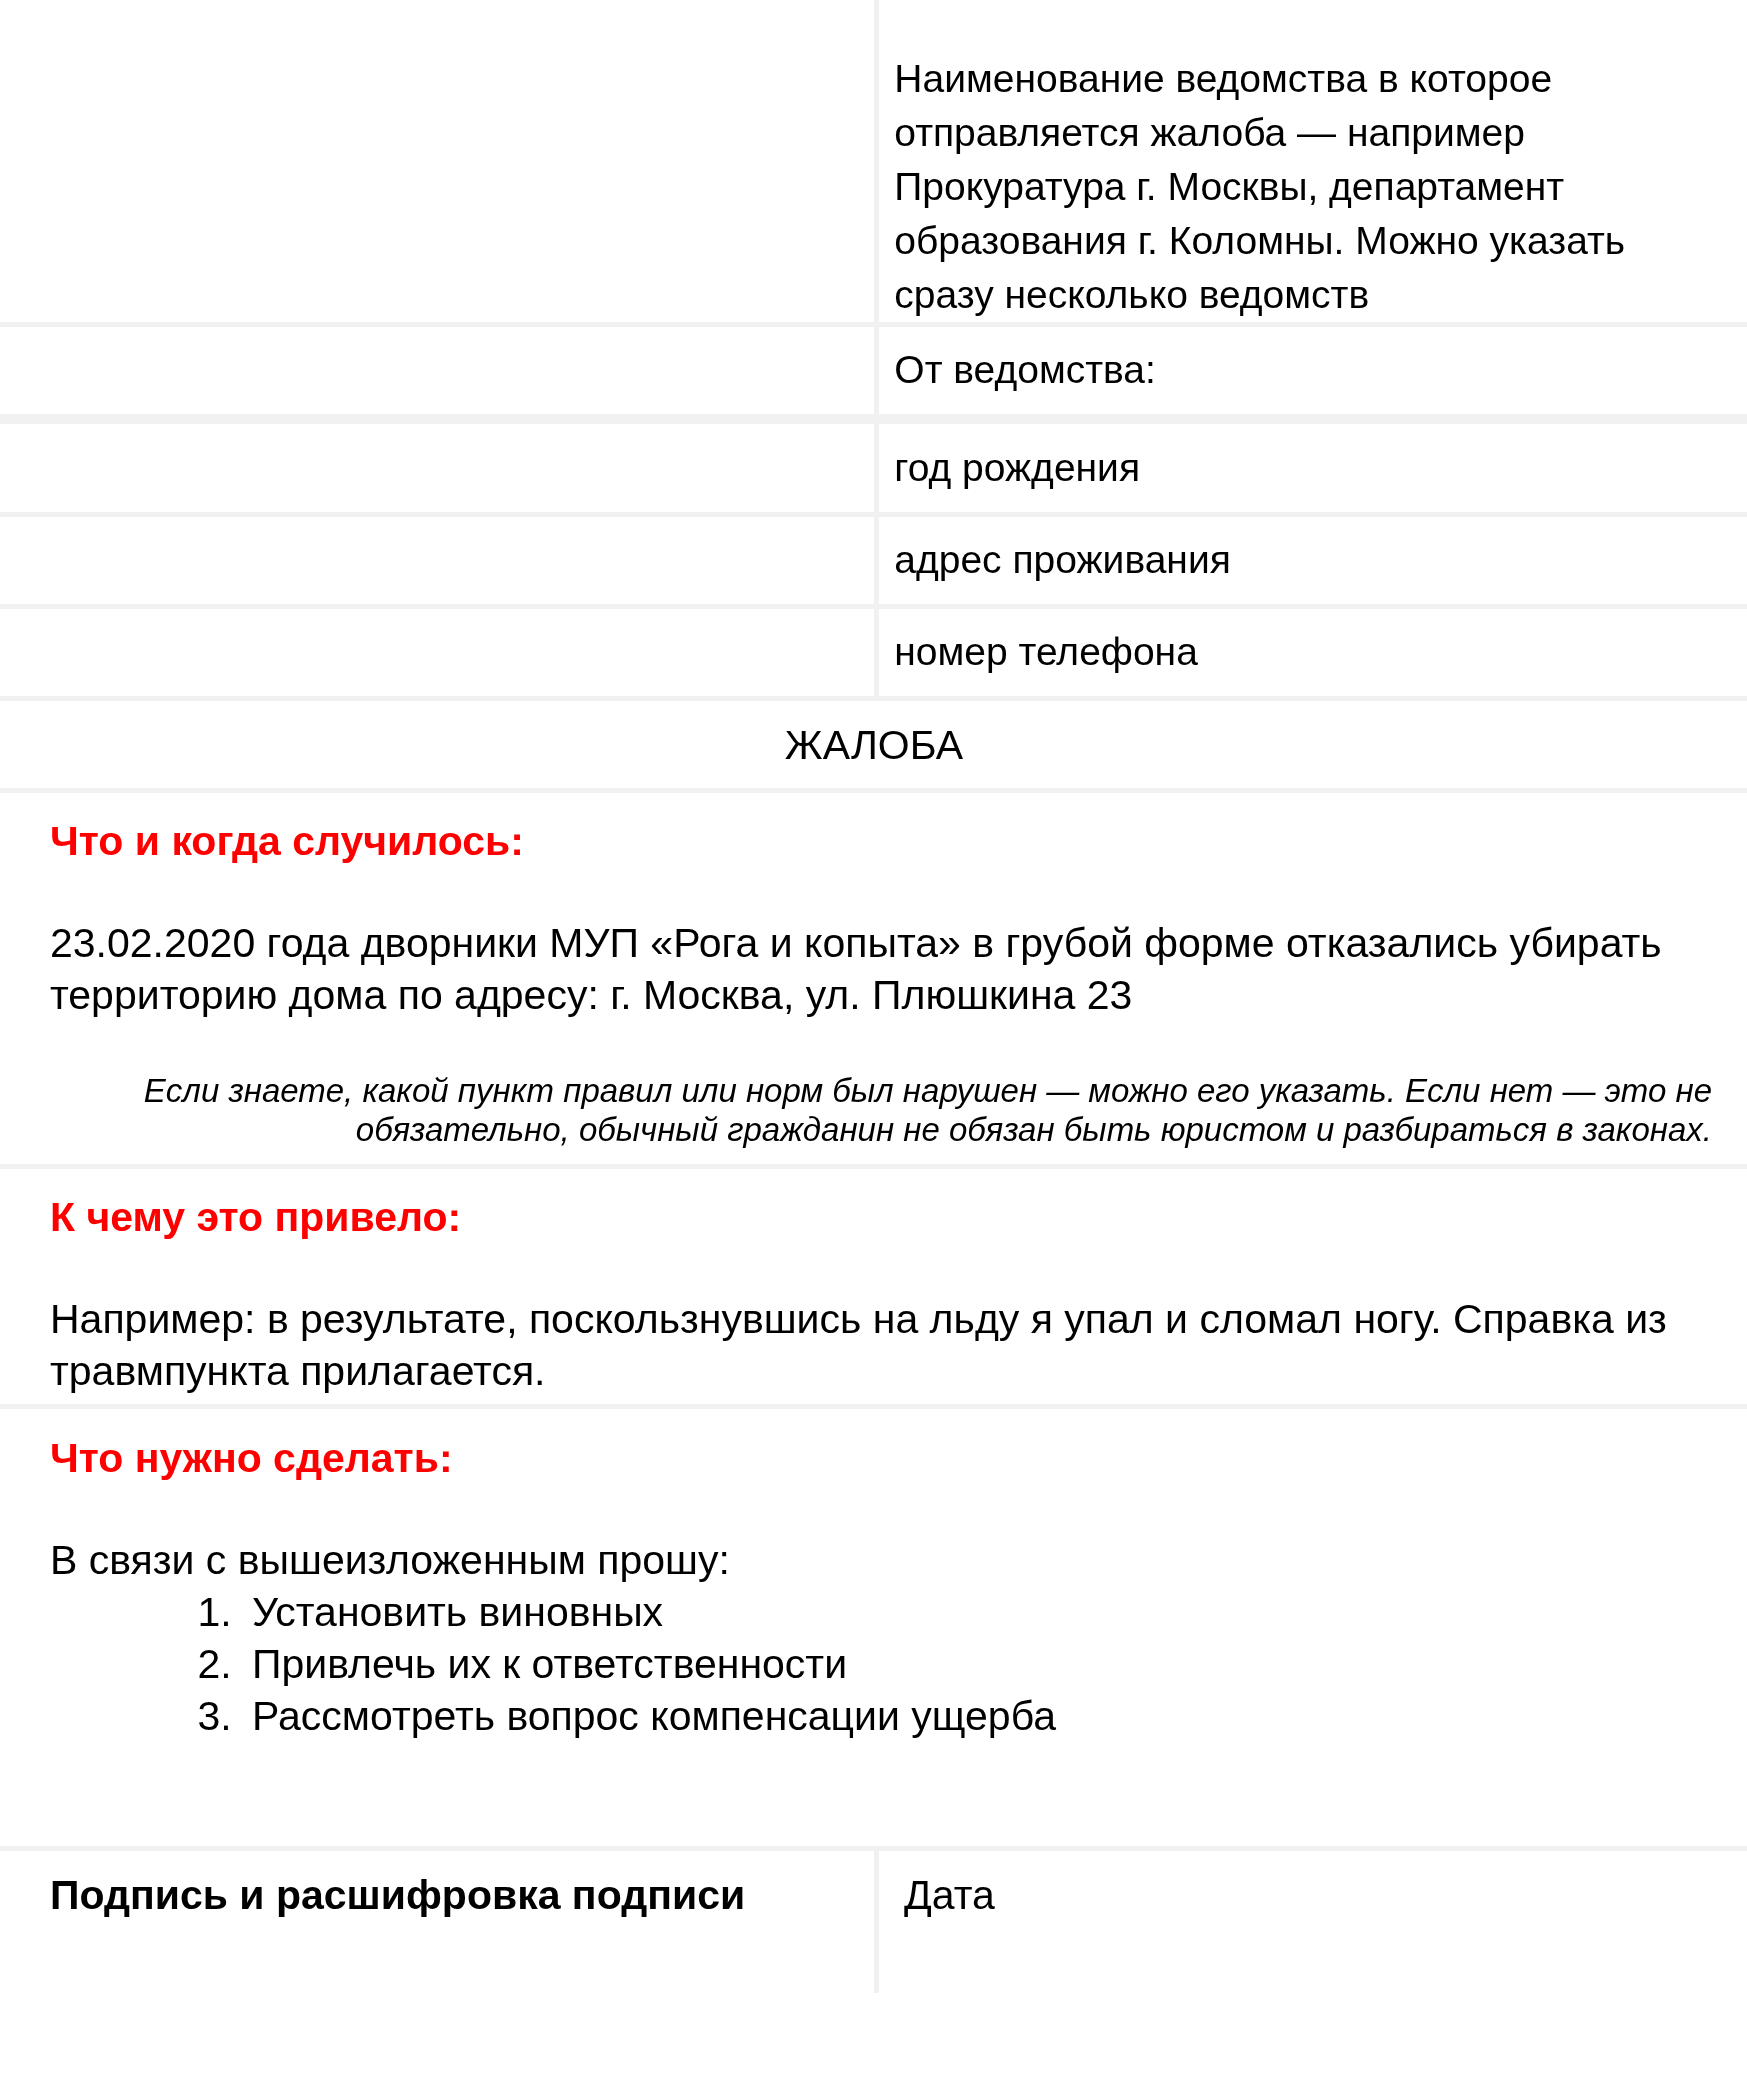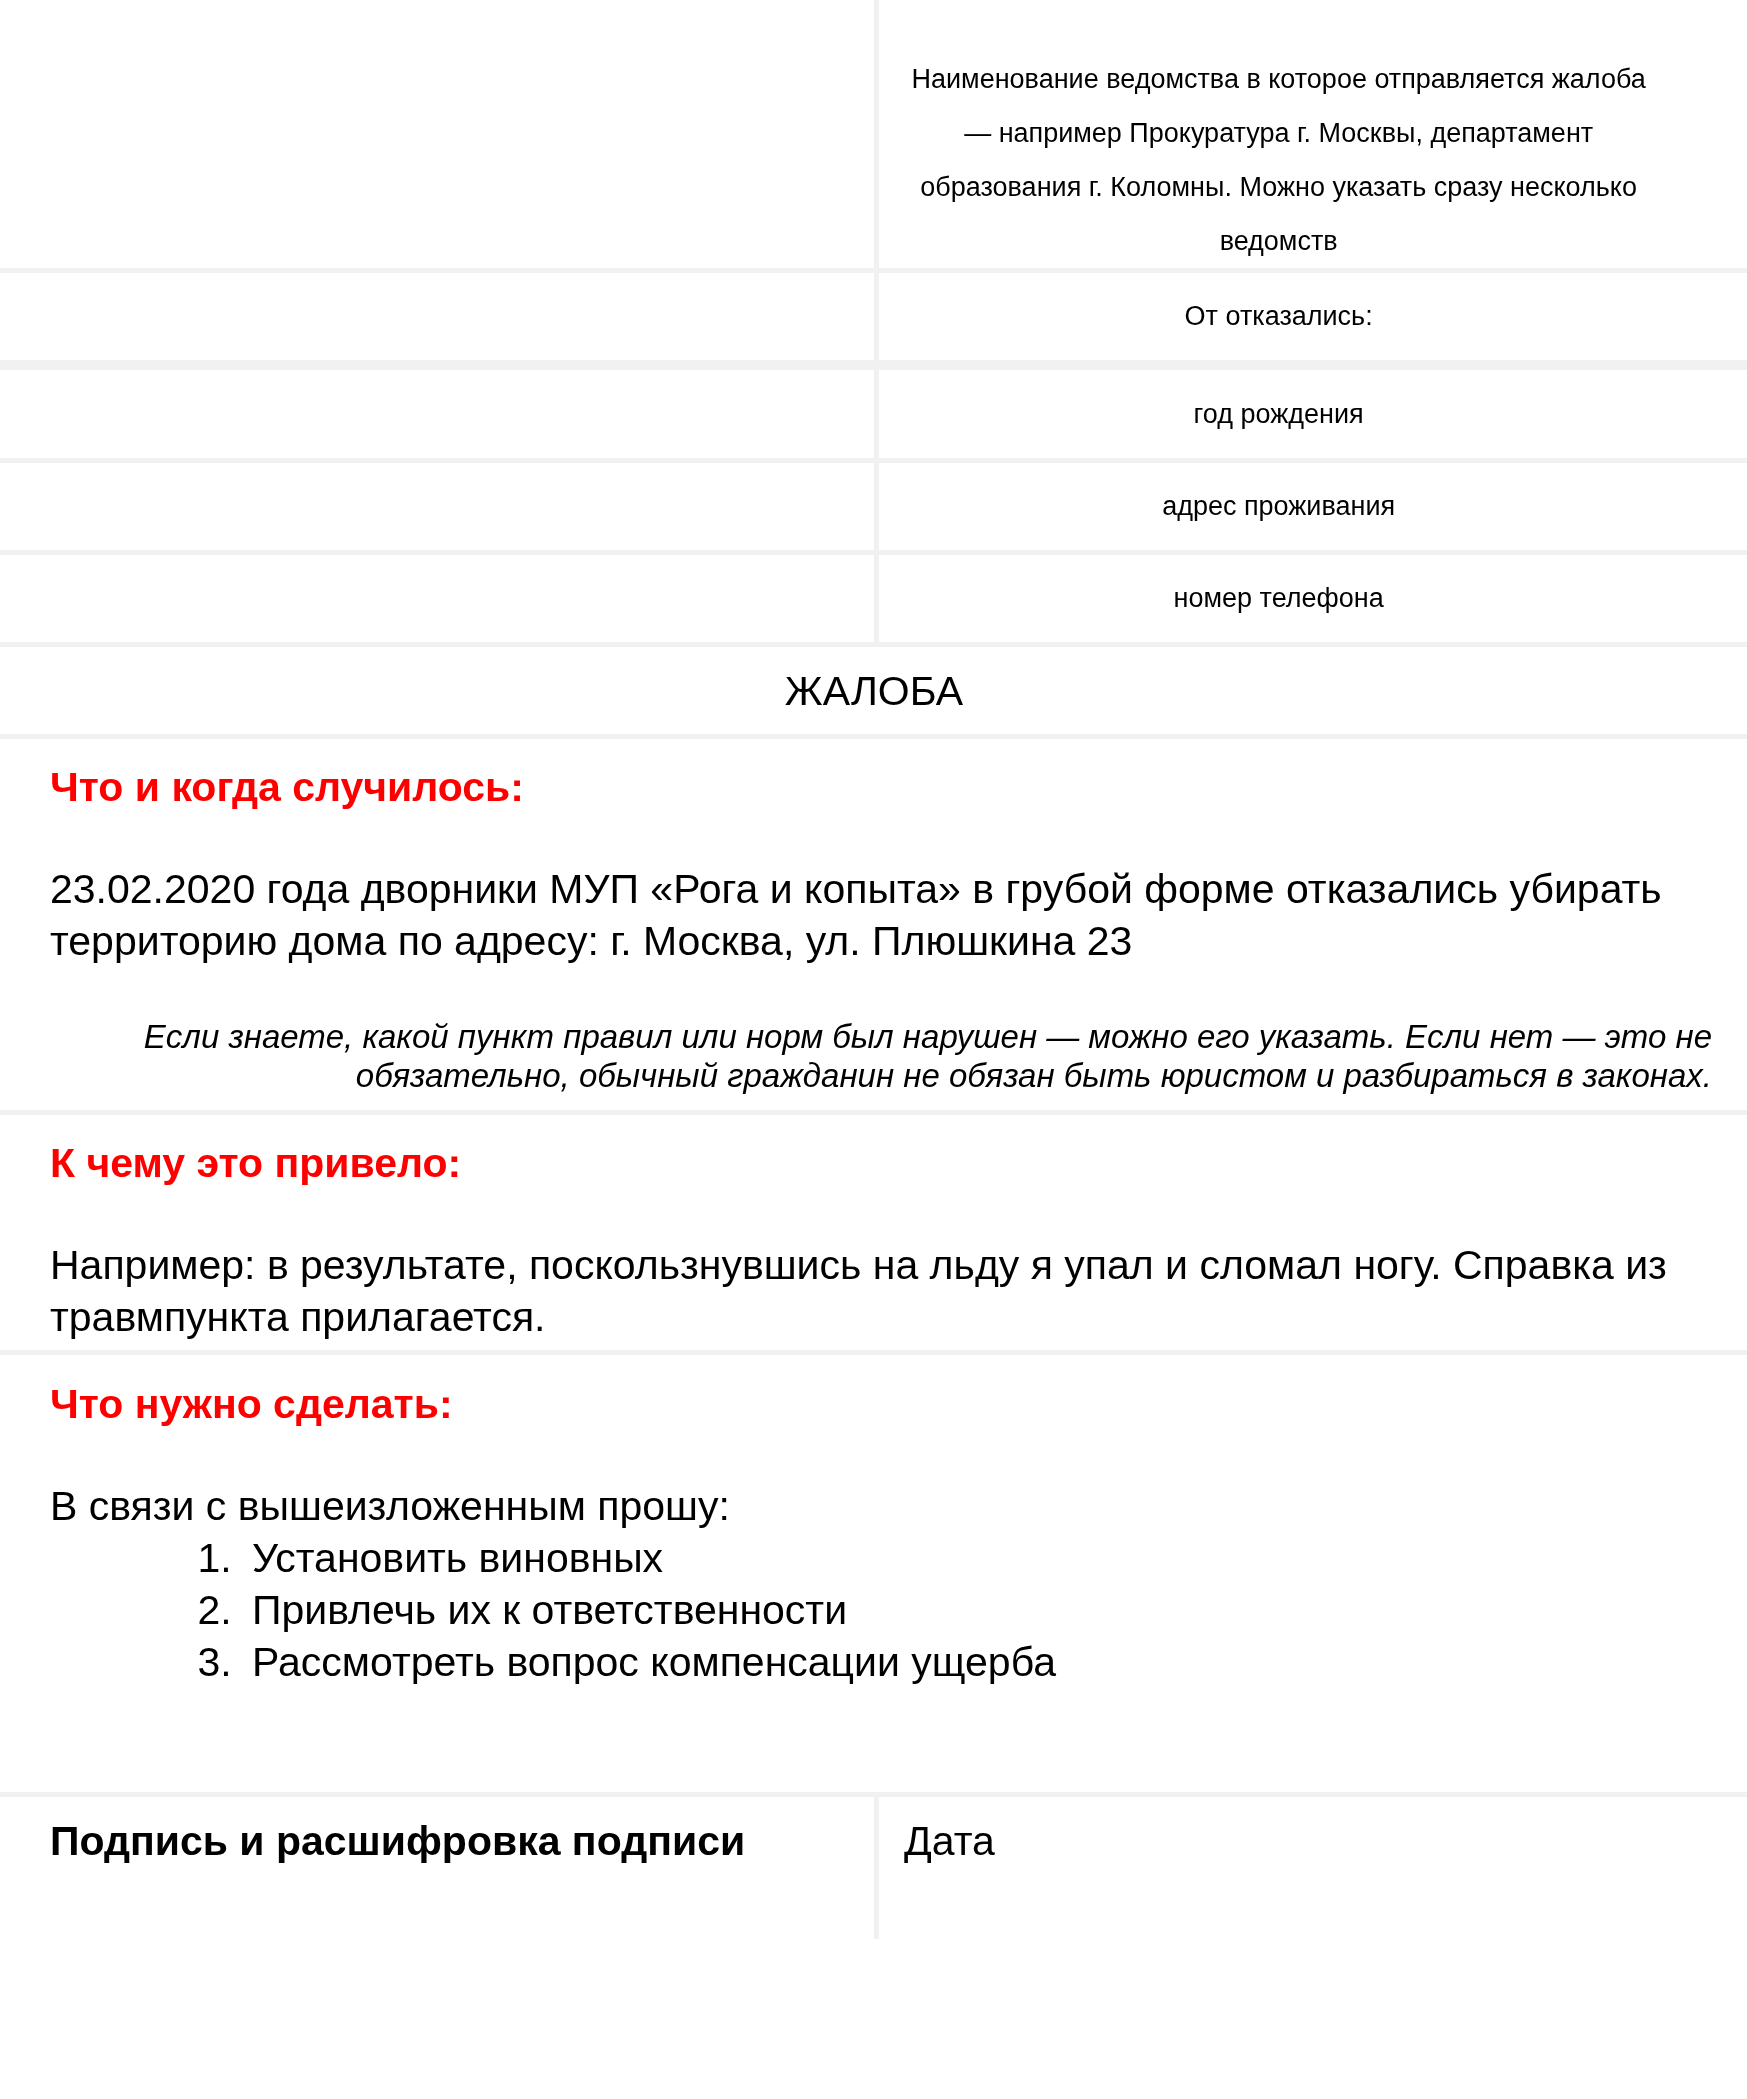--- a/index.html
+++ b/index.html
@@ -14,23 +14,22 @@
     overflow: hidden;
   }
   
   .trow { display: flex; border-bottom: 5.4px solid #f1f1f1; }
   .tcell-l { width: 874px; flex: none; }
   .tcell-r {
     width: 828px; flex: none;
     box-sizing: border-box;
     border-left: 5.4px solid #f1f1f1;
     padding: 15.3px 39px 16px 15.3px;
-    font-size: 27px;
+    font-size: 39px;
     line-height: 56px;
-    text-align: center;
   }
   .trow-first .tcell-r {
     padding-top: 52px;
     padding-bottom: 0;
     line-height: 54px;
   }
   .title-row {
     border-bottom: 5.4px solid #f1f1f1;
     text-align: center;
     font-size: 41px;
@@ -92,21 +91,21 @@
 
 <div class="page">
 
   <div class="trow trow-first">
     <div class="tcell-l"></div>
     <div class="tcell-r">Наименование ведомства в которое отправляется жалоба — например Прокуратура г. Москвы, департамент образования г. Коломны. Можно указать сразу несколько ведомств</div>
   </div>
 
   <div class="trow">
     <div class="tcell-l"></div>
-    <div class="tcell-r">От отказались:</div>
+    <div class="tcell-r">От ведомства:</div>
   </div>
 
   <div class="trow">
     <div class="tcell-l"></div>
   </div>
 
   <div class="trow">
     <div class="tcell-l"></div>
     <div class="tcell-r">год рождения</div>
   </div>

